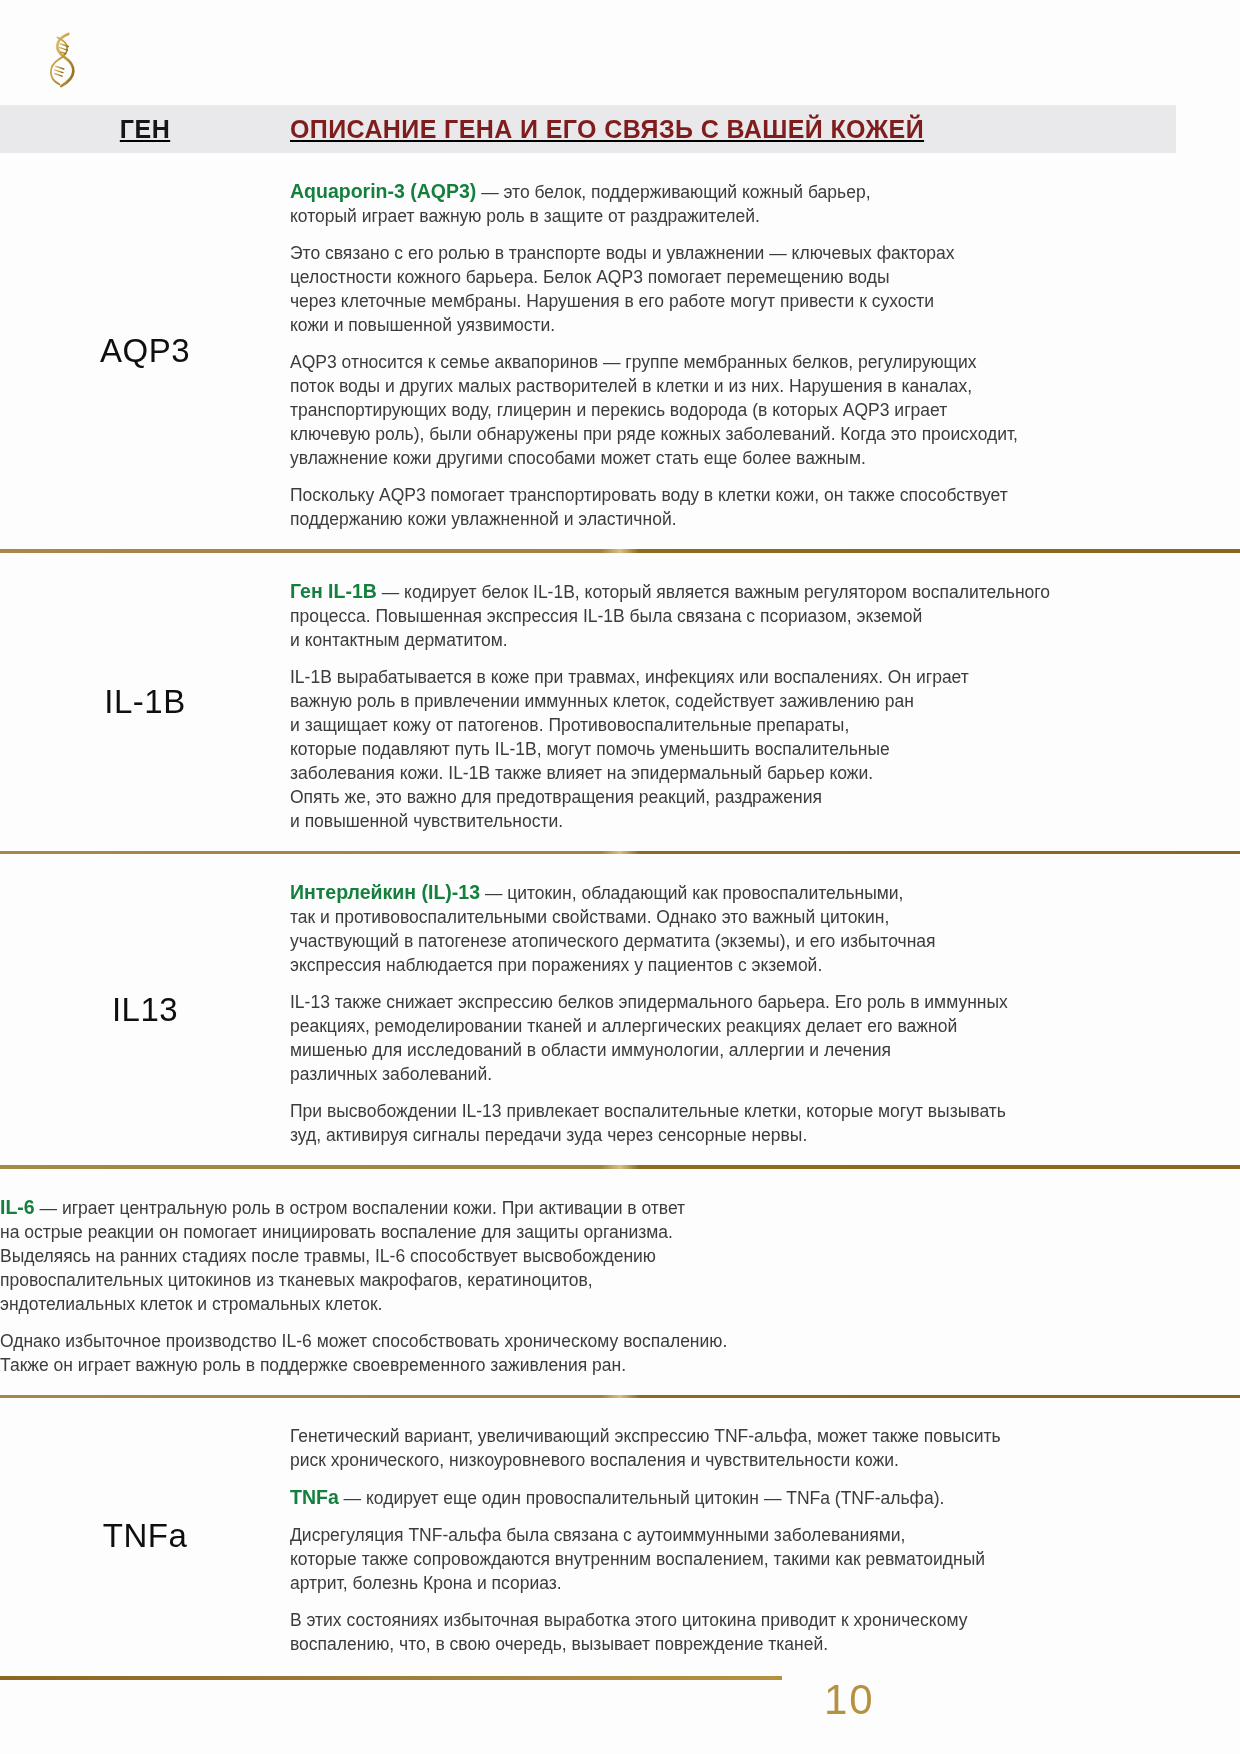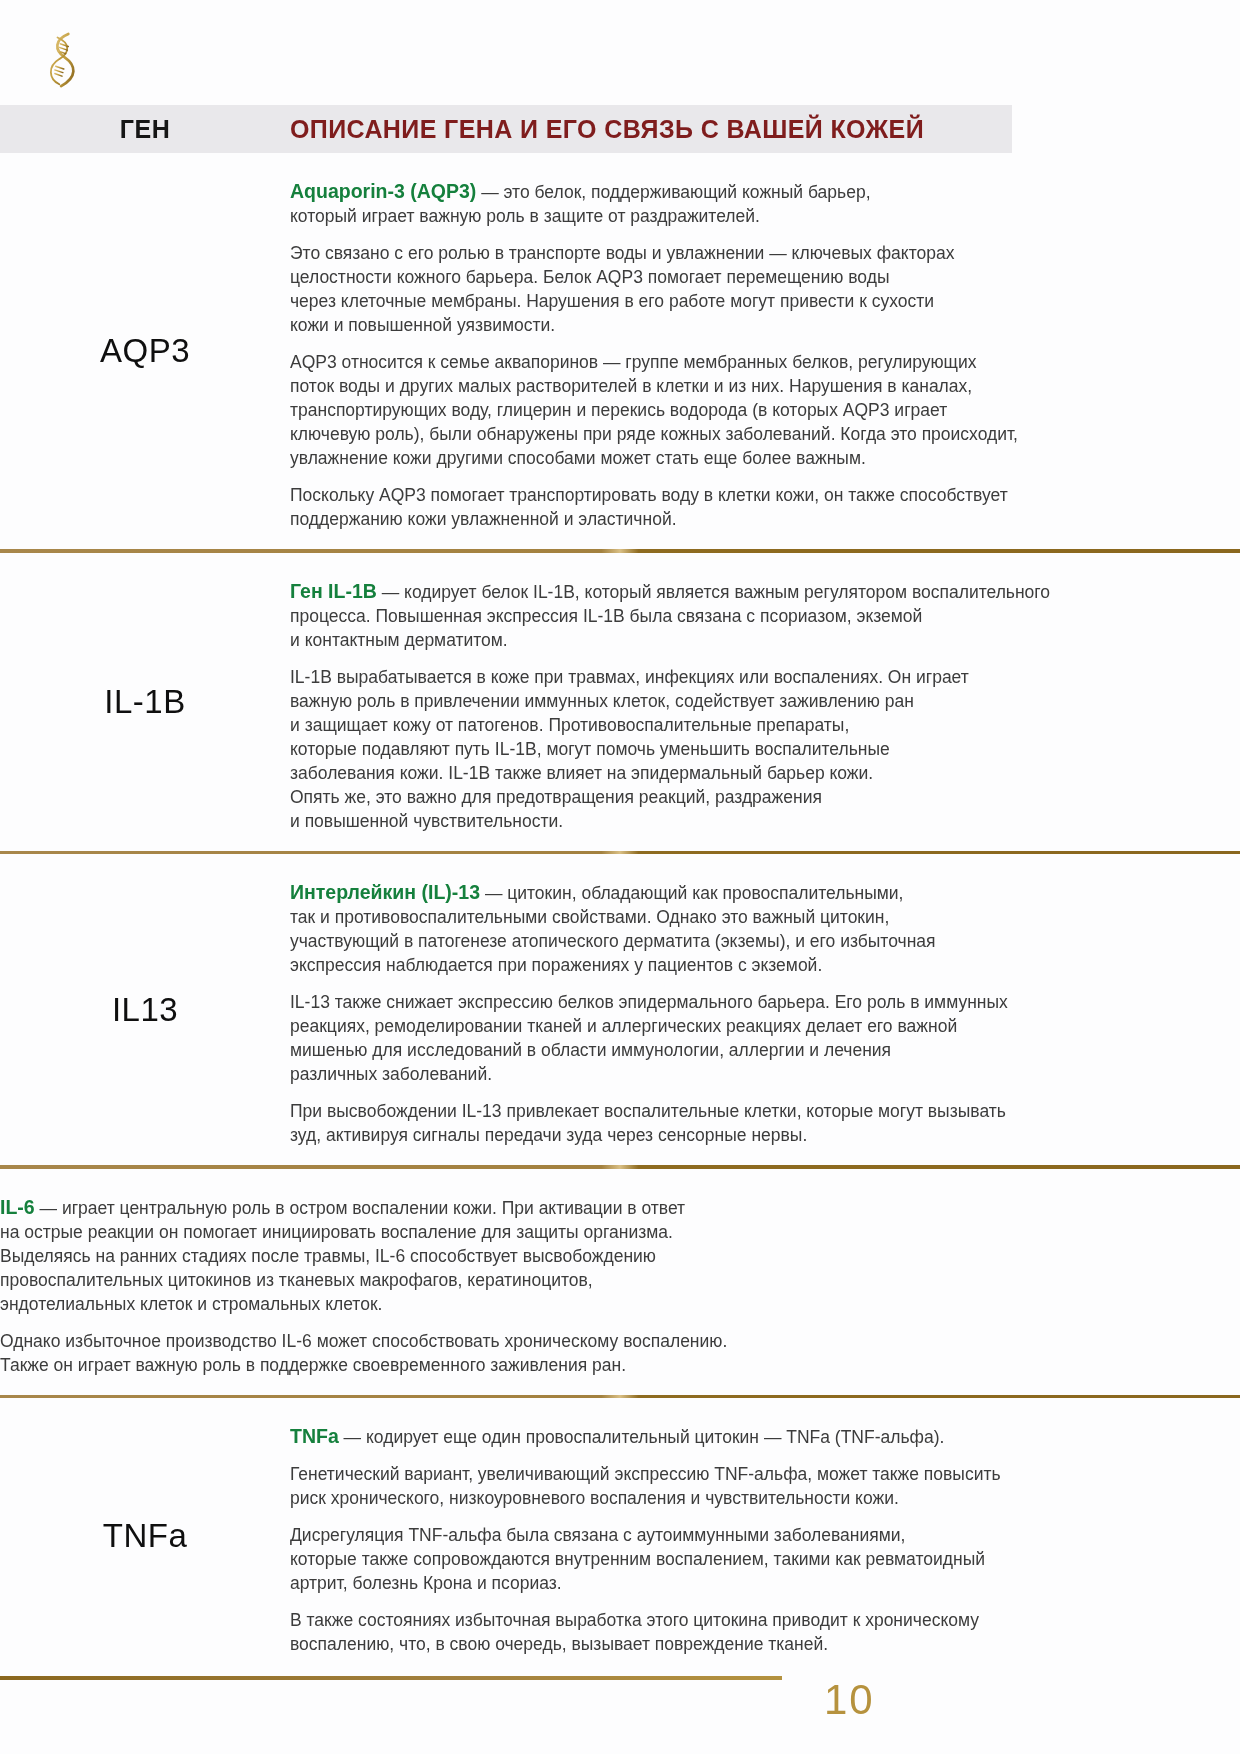--- a/index.html
+++ b/index.html
@@ -19,24 +19,25 @@
   
   .logo{
     position:absolute;
     left:44px; top:30px;
     width:36px; height:60px;
   }
   
   .header-bar{
     position:absolute;
     left:0; top:105px;
-    width:1012px; height:48px;
+    width:1176px; height:48px;
     background:#e9e8eb;
     display:flex;
     align-items:center;
+    text-decoration:underline;
   }
   .header-gene-col{
     width:290px;
     text-align:center;
     font-weight:700;
     font-size:25px;
     letter-spacing:.5px;
     color:#161616;
   }
   .header-desc-col{
@@ -220,27 +221,27 @@
 Также он играет важную роль в поддержке своевременного заживления ран.</span></p>
       </div>
     </section>
     <div class="divider"></div>
 
     <section class="row">
       <div class="gene-col">
         <div class="gene-name">TNFa</div>
       </div>
       <div class="text-col">
-        <p class="para"><strong class="lead">TNFa</strong><span> — кодирует еще один провоспалительный цитокин — TNFa (TNF-альфа).</span></p>
         <p class="para"><span>Генетический вариант, увеличивающий экспрессию TNF-альфа, может также повысить
 риск хронического, низкоуровневого воспаления и чувствительности кожи.</span></p>
+        <p class="para"><strong class="lead">TNFa</strong><span> — кодирует еще один провоспалительный цитокин — TNFa (TNF-альфа).</span></p>
         <p class="para"><span>Дисрегуляция TNF-альфа была связана с аутоиммунными заболеваниями,
 которые также сопровождаются внутренним воспалением, такими как ревматоидный
 артрит, болезнь Крона и псориаз.</span></p>
-        <p class="para"><span>В также состояниях избыточная выработка этого цитокина приводит к хроническому
+        <p class="para"><span>В этих состояниях избыточная выработка этого цитокина приводит к хроническому
 воспалению, что, в свою очередь, вызывает повреждение тканей.</span></p>
       </div>
     </section>
 
   </div>
 
   <div class="footer">
     <div class="footer-line"></div>
     <div class="page-number">10</div>
   </div>

